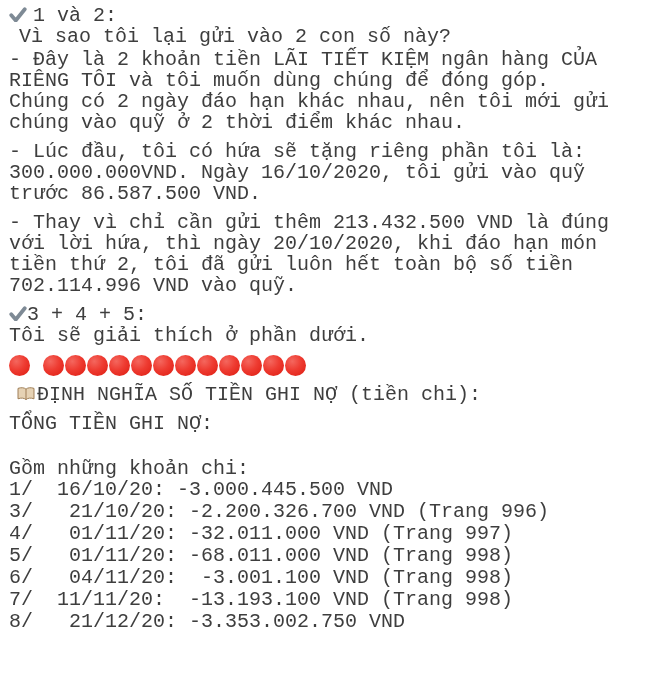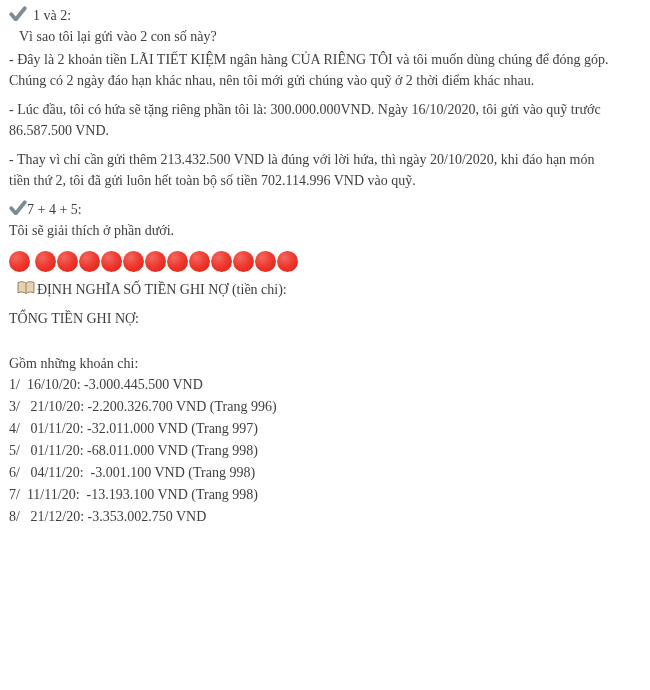--- a/index.html
+++ b/index.html
@@ -1,22 +1,22 @@
 <!DOCTYPE html>
 <html style="--text: #3e3e3e; --check: #7e8a95; --circle: #dd1b10; --book-fill: #e6d2b4; --book-stroke: #9c7a52;"><head>
 <meta charset="utf-8">
 <style>
   html,body{margin:0;padding:0;background:#ffffff;}
   body{width:650px;height:690px;overflow:hidden;}
   .post{
     box-sizing:border-box;
     width:650px;
     padding:5px 8px 0 9px;
-    font-family:Liberation Serif, serif;
-    font-size:14px;
+    font-family:Liberation Mono, monospace;
+    font-size:20px;
     line-height:21px;
     color:var(--text,#3e3e3e);
     letter-spacing:0;
   }
   .check-line{white-space:nowrap;}
   .check-icon{
     display:inline-block;width:18px;height:15px;vertical-align:-1px;
   }
   .check-icon svg{display:block;width:18px;height:15px;}
   .sp{display:inline-block;width:6px;}
@@ -50,21 +50,21 @@
 
   <div class="paras">
       <p class="para">- Đây là 2 khoản tiền LÃI TIẾT KIỆM ngân hàng CỦA RIÊNG TÔI và tôi muốn dùng chúng để đóng góp. Chúng có 2 ngày đáo hạn khác nhau, nên tôi mới gửi chúng vào quỹ ở 2 thời điểm khác nhau.</p>
       <p class="para">- Lúc đầu, tôi có hứa sẽ tặng riêng phần tôi là: 300.000.000VND. Ngày 16/10/2020, tôi gửi vào quỹ trước 86.587.500 VND.</p>
       <p class="para">- Thay vì chỉ cần gửi thêm 213.432.500 VND là đúng với lời hứa, thì ngày 20/10/2020, khi đáo hạn món tiền thứ 2, tôi đã gửi luôn hết toàn bộ số tiền 702.114.996 VND vào quỹ.</p>
     </div>
 
   <div class="check-line">
     <span class="check-icon"><svg viewBox="0 0 24 20">
           <path d="M3 11 L9 18 L21 3" fill="none" stroke="#7e8a95" stroke-width="5" stroke-linecap="round" stroke-linejoin="round"></path>
-        </svg></span><span>7 + 4 + 5:</span>
+        </svg></span><span>3 + 4 + 5:</span>
   </div>
 
   <div class="section2-body">Tôi sẽ giải thích ở phần dưới.</div>
 
   <div class="circles">
     <span class="circle"></span>
   <span class="circle"></span><span class="circle"></span><span class="circle"></span><span class="circle"></span><span class="circle"></span><span class="circle"></span><span class="circle"></span><span class="circle"></span><span class="circle"></span><span class="circle"></span><span class="circle"></span><span class="circle"></span></div>
 
   <div class="book-line">
     <span class="book-icon"><svg viewBox="0 0 24 20">

